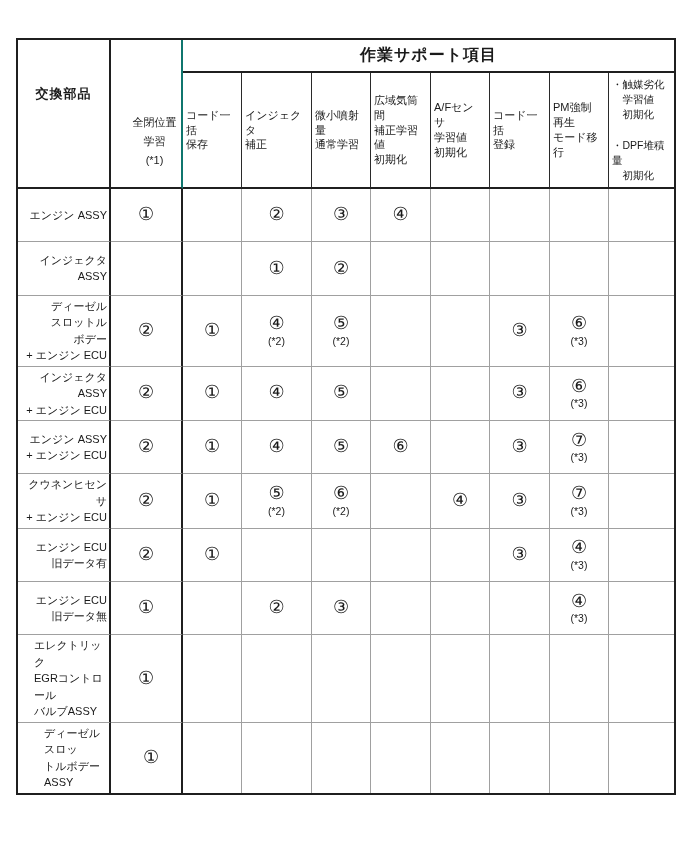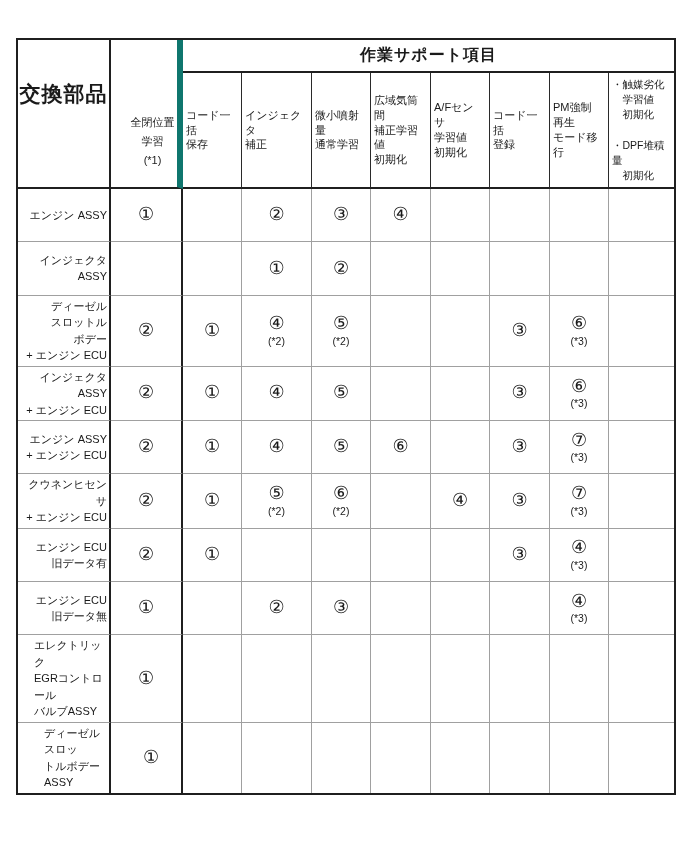--- a/index.html
+++ b/index.html
@@ -17,26 +17,26 @@
     grid-template-columns:93px 72px 59px 70px 59px 60px 59px 60px 59px 1fr;
     grid-template-rows:33px 116px repeat(10,1fr);
     background:#ffffff;
   }
   .cell{box-sizing:border-box;display:flex;flex-direction:column;justify-content:center;}
 
   
   .hdr-parts{
     grid-column:1;grid-row:1/3;
     border-right:2px solid #1f1f1f;border-bottom:2px solid #1f1f1f;
-    align-items:center;font-size:21px;font-weight:bold;letter-spacing:1px;
+    align-items:center;font-size:13px;font-weight:bold;letter-spacing:1px;
     padding-bottom:40px;
   }
   .hdr-fullclose{
     grid-column:2;grid-row:1/3;
-    border-right:6px solid #0f766e;border-bottom:2px solid #1f1f1f;
+    border-right:2px solid #0f766e;border-bottom:2px solid #1f1f1f;
     align-items:center;font-size:11px;text-align:center;line-height:1.7;
     white-space:pre-line;padding-top:56px;padding-left:17px;
   }
   .hdr-group{
     grid-column:3/11;grid-row:1;
     border-bottom:2px solid #1f1f1f;
     align-items:center;font-size:16px;font-weight:bold;letter-spacing:1px;
   }
   .hdr-sub{
     grid-row:2;

